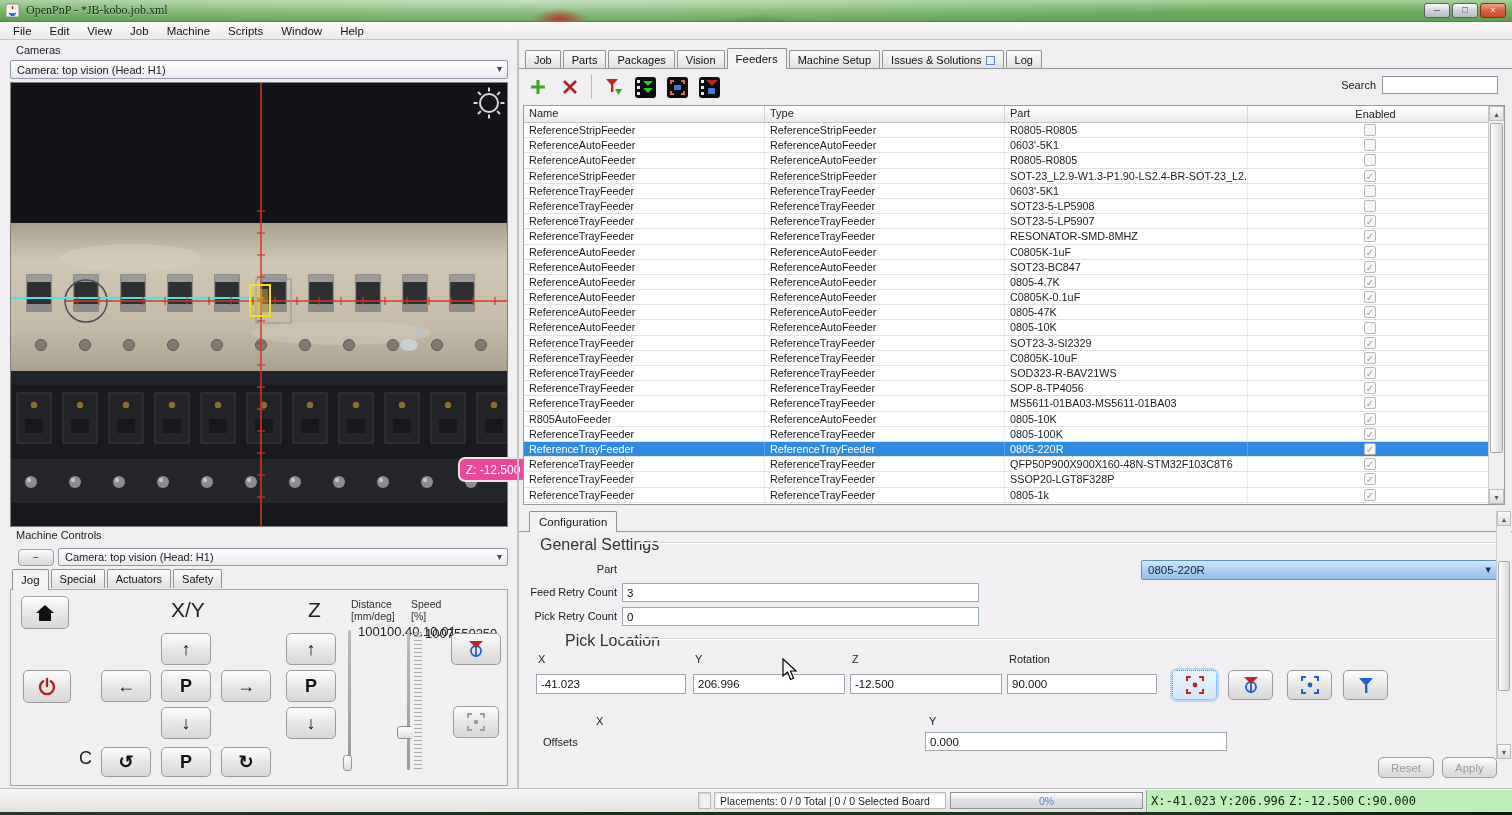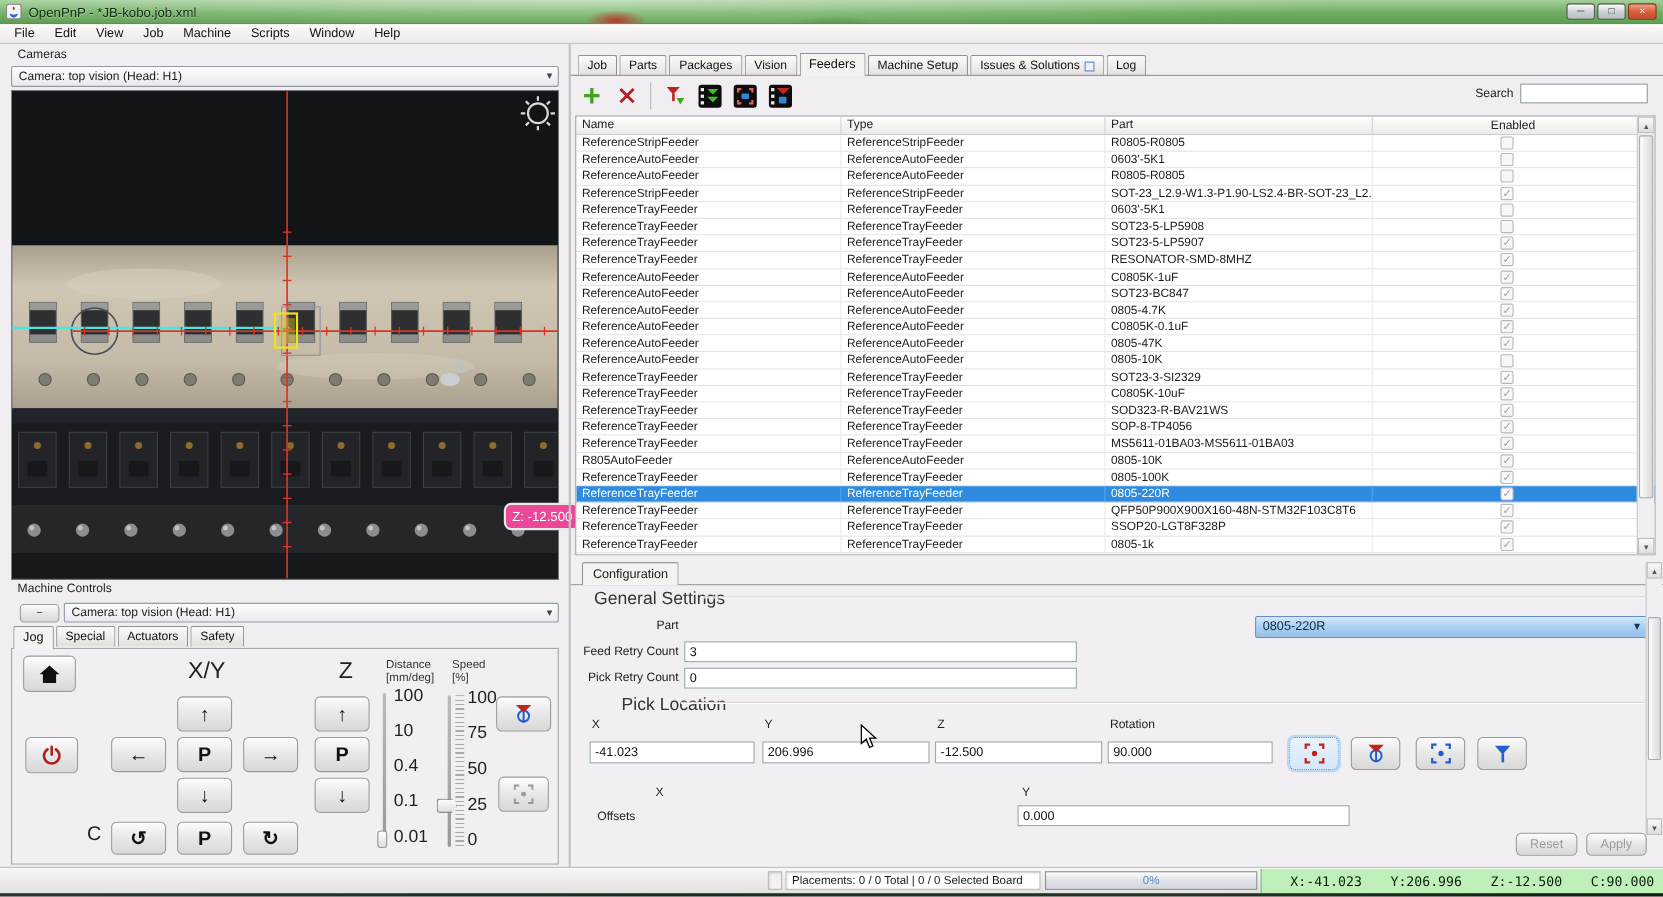--- a/index.html
+++ b/index.html
@@ -8,21 +8,21 @@
   #app { position:absolute; left:0; top:0; width:1512px; height:815px; background:#f0eef1; }
 
   
   .titlebar { position:absolute; left:0; top:0; width:1512px; height:22px;
     background:
       radial-gradient(40px 14px at 560px 90%, rgba(190,40,30,.85), rgba(190,40,30,0) 70%),
       radial-gradient(60px 16px at 760px 120%, rgba(90,140,60,.9), rgba(90,140,60,0) 70%),
       radial-gradient(700px 30px at 35% 0%, rgba(255,255,255,.35), rgba(255,255,255,0)),
       linear-gradient(#a5cf9a, #6fae62 55%, #5d9f52);
     border-bottom:1px solid #4e8a46; display:flex; align-items:center; }
-  .title-text { font-size:12px; color:#10280e; margin-left:6px; text-shadow:0 1px 1px rgba(255,255,255,.5); }
+  .title-text { font-size:12px; color:#10280e; margin-left:6px; text-shadow:0 1px 1px rgba(255,255,255,.5);font-family:Liberation Serif, serif; }
   .app-icon { width:15px; height:15px; margin-left:5px; }
   .winbtns { position:absolute; right:6px; top:3px; display:flex; gap:2px; }
   .winbtn { width:26px; height:15px; border:1px solid #5e5e66; border-radius:3px;
     background:linear-gradient(#fdfdfd,#cfd2d8 50%,#b9bdc6); font-size:9px; line-height:13px;
     text-align:center; color:#333; }
   .winbtn.close { background:linear-gradient(#f2a08c,#d9603f 50%,#c84a2c); color:#fff; border-color:#8e3014; }
 
   
   .menubar { position:absolute; left:0; top:22px; width:1512px; height:18px;
     background:linear-gradient(#fcfbfa,#ecebe9); border-bottom:1px solid #c9c7c5;
@@ -51,21 +51,21 @@
   
   .mc-collapse { position:absolute; left:18px; top:549px; width:36px; height:17px;
     text-align:center; line-height:15px; font-size:10px; color:#333; border-radius:4px; }
   .mtab-row { position:absolute; left:12px; top:569px; height:20px; display:flex; }
   .jogpanel { position:absolute; left:10px; top:589px; width:498px; height:197px;
     border:1px solid #a8a8a8; background:#f1eff2; }
   .jogbtn { position:absolute; width:50px; height:32px; font-size:18px; color:#111;
     display:flex; align-items:center; justify-content:center; font-weight:bold; }
   .jog-head { position:absolute; font-size:21px; color:#222; }
   .mini-label { position:absolute; font-size:10.5px; color:#333; line-height:12px; }
-  .tickcol { position:absolute; display:flex; flex-direction:column; justify-content:space-between; font-size:16px; color:#222; }
+  .tickcol { position:absolute; display:flex; flex-direction:row; justify-content:space-between; font-size:13px; color:#222; }
   .vtrack { position:absolute; width:3px; background:linear-gradient(#bbb,#999); border-radius:2px; }
   .tickstrip { position:absolute; width:8px;
     background:repeating-linear-gradient(#aaa 0 1px, transparent 1px 4px); }
 
   
   .vdivider { position:absolute; left:517px; top:40px; width:2px; height:748px; background:#c3c1c4; }
   .rtab-row { position:absolute; left:525px; top:48px; height:21px; display:flex; align-items:flex-end; }
   .tab { height:19px; padding:0 8px; border:1px solid #919191; border-bottom:none;
     background:linear-gradient(#fbfbfb,#e2e0de); display:flex; align-items:center; gap:4px;
     font-size:11px; margin-right:2px; border-radius:2px 2px 0 0; color:#111; }
@@ -116,21 +116,21 @@
   
   .statusbar { position:absolute; left:0; top:788px; width:1512px; height:24px;
     background:linear-gradient(#f7f6f5,#e4e2e0); border-top:1px solid #bdbdbd; }
   .sunken { position:absolute; border:1px solid #b9b9b9; box-shadow:inset 1px 1px 2px rgba(0,0,0,.12); background:#f2f1f0; }
   .progress { position:absolute; left:950px; top:3px; width:193px; height:17px; border:1px solid #8e8f8f;
     background:linear-gradient(#fdfdfd,#dfe2e6 50%,#d3d7dc); display:flex; align-items:center; justify-content:center;
     font-size:10.5px; color:#5f87c5; }
   .coords { position:absolute; left:1146px; top:1px; width:366px; height:22px; background:#bff0ba;
     border-left:1px solid #8fae8c; display:flex; align-items:center; gap:0;
     font-family:"DejaVu Sans Mono", monospace; font-size:12px; color:#0b1e0a; }
-  .coords span { margin-left:26px; }
+  .coords span { margin-left:4px; }
   .bottomstrip { position:absolute; left:0; top:812px; width:1512px; height:3px;
     background:linear-gradient(90deg,#2c352b,#17301c 40%,#243526 70%,#101c12); }
 
   .cursor { position:absolute; left:782px; top:658px; z-index:50; }
 </style>
 </head>
 <body>
 
 <div id="app">
 

